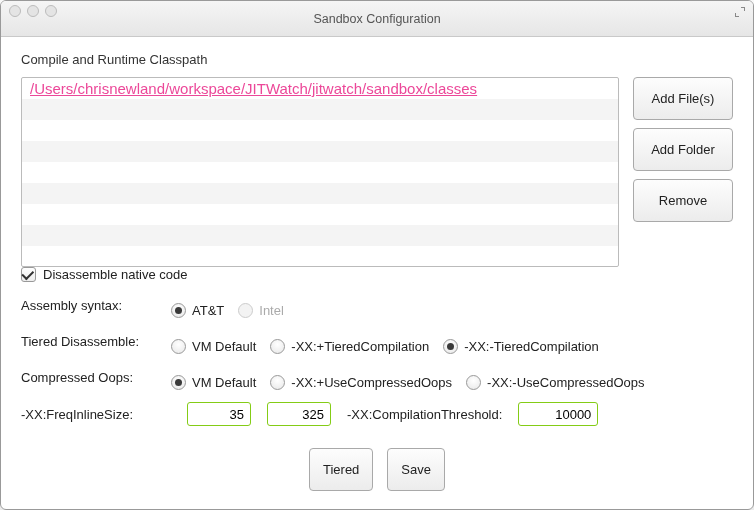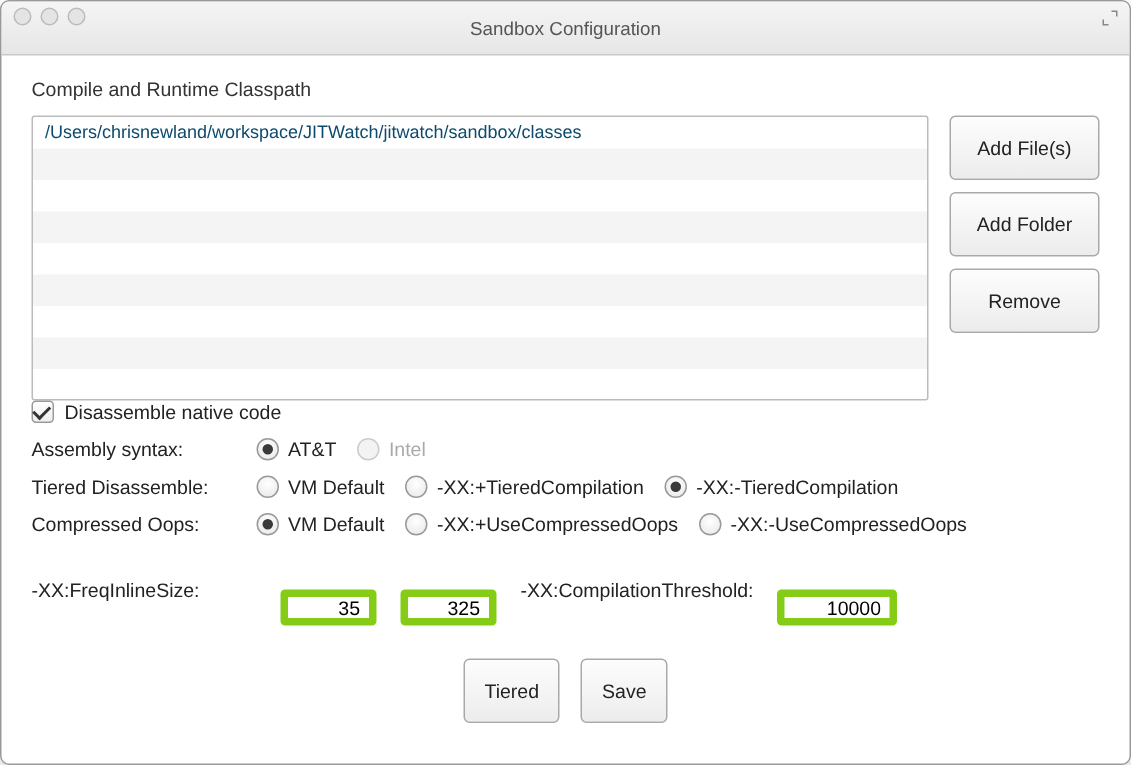--- a/index.html
+++ b/index.html
@@ -63,23 +63,24 @@
     height: 190px;
     border: 1px solid #bbb;
     border-radius: 2px;
     background: #fff;
     overflow: hidden;
   }
   .listbox .row {
     height: 21px;
     line-height: 21px;
     padding: 0 8px;
-    font-size: 12px;
-    color: #0c4a6e;
+    font-size: 15px;
+    color: #ec4899;
     white-space: nowrap;
+    text-decoration: underline;
   }
   .listbox .row:nth-child(even) { background: #f4f4f4; }
   .side-buttons {
     display: flex;
     flex-direction: column;
     gap: 8px;
     width: 100px;
   }
   button.mac {
     font: inherit;
@@ -127,20 +128,21 @@
     display: flex;
     gap: 14px;
     align-items: center;
     flex-wrap: wrap;
   }
   .radio {
     display: inline-flex;
     align-items: flex-start;
     gap: 6px;
     color: #222;
+    margin-top: 11px;
   }
   .radio.disabled { color: #aaa; }
   .rdot {
     width: 15px; height: 15px;
     border-radius: 50%;
     border: 1px solid #999;
     background: radial-gradient(circle at 50% 35%, #fff, #e7e7e7);
     display: inline-flex;
     align-items: center;
     justify-content: center;
@@ -159,25 +161,24 @@
     align-items: center;
     gap: 16px;
     flex-wrap: nowrap;
   }
   .num-row .lbl { white-space: nowrap; }
   input.numbox {
     font: inherit;
     width: 64px;
     height: 24px;
     padding: 0 6px;
-    border: 5px solid #84cc16;
+    border: 1px solid #84cc16;
     border-radius: 3px;
     text-align: right;
     background: #fff;
-    margin-top: 24px;
   }
   input.numbox.wide { width: 80px; }
 
   .bottom-buttons {
     margin-top: 22px;
     display: flex;
     justify-content: center;
     gap: 14px;
   }
 </style>

